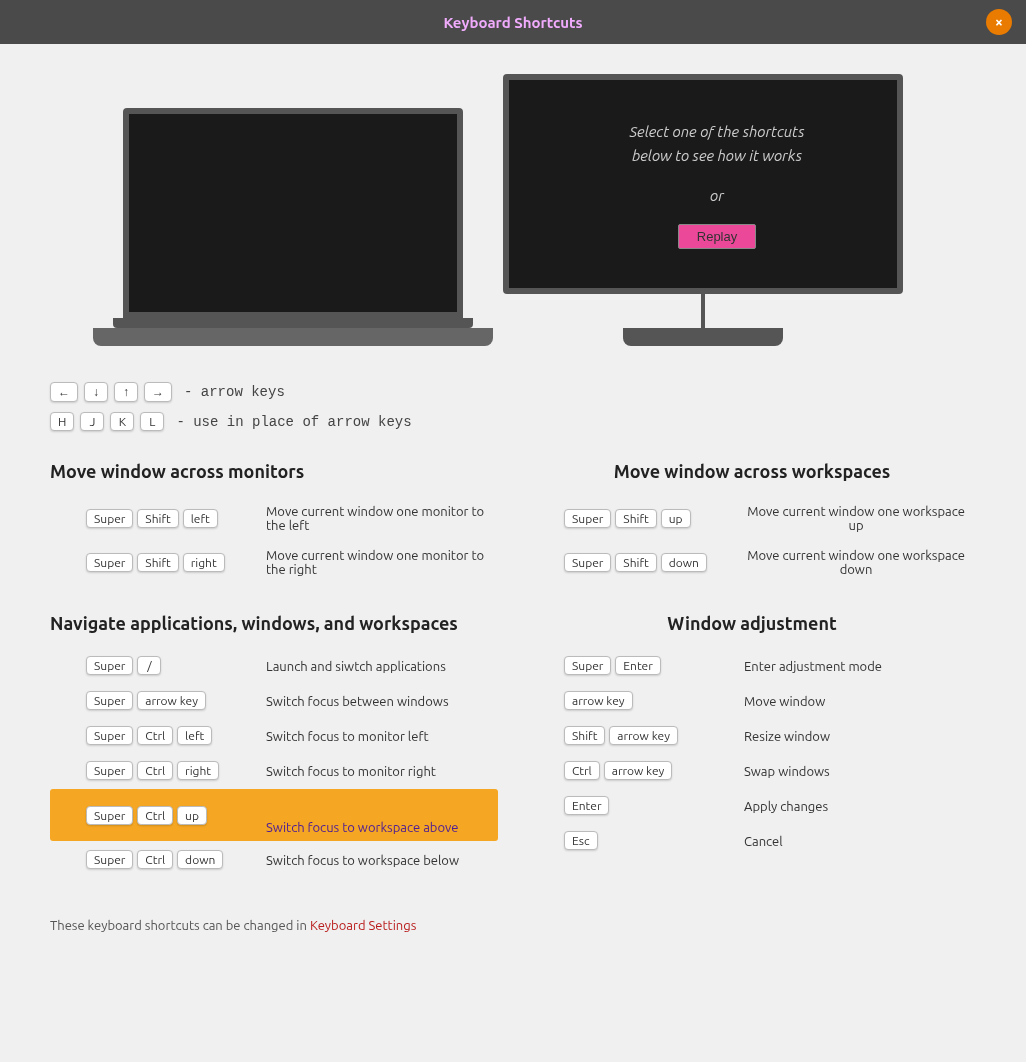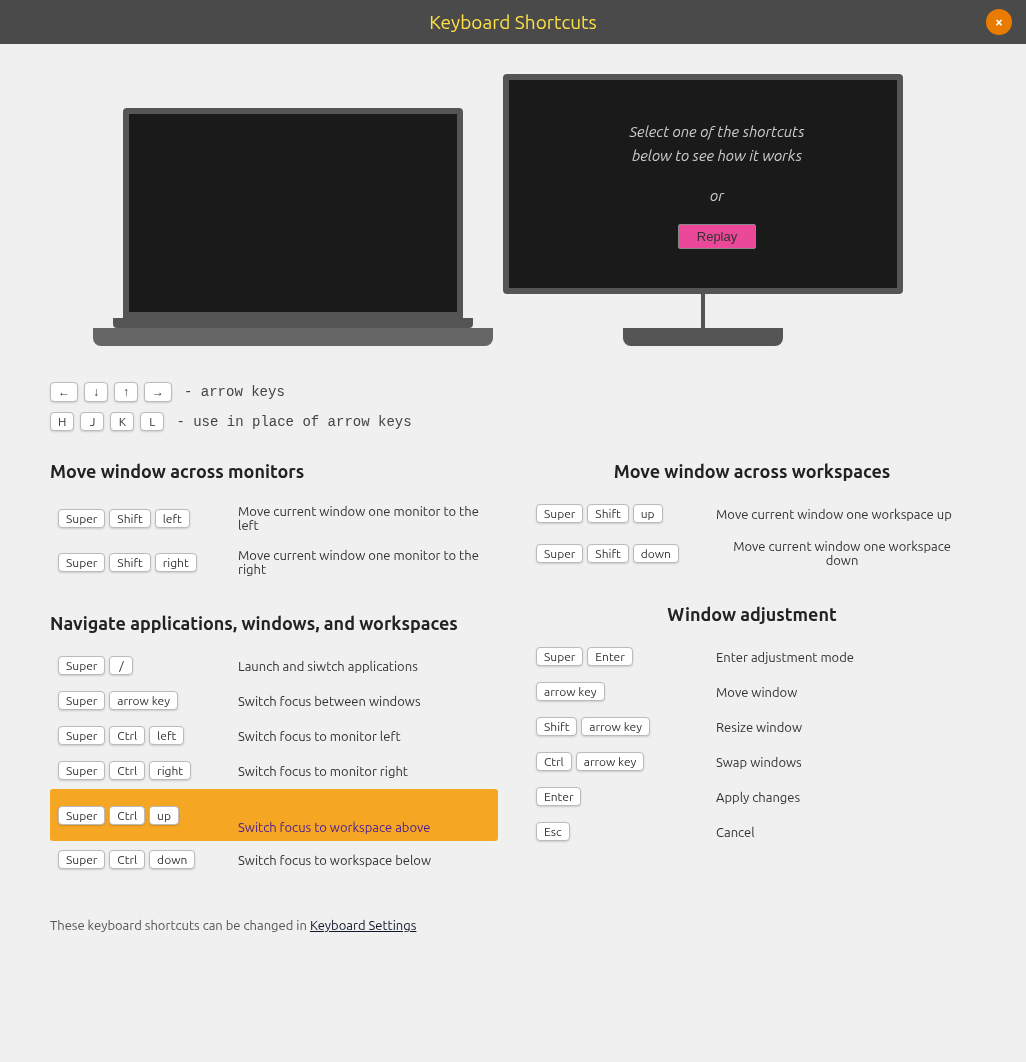--- a/index.html
+++ b/index.html
@@ -15,23 +15,23 @@
     
     .titlebar {
       background: #4a4a4a;
       height: 44px;
       display: flex;
       align-items: center;
       justify-content: center;
       position: relative;
     }
     .titlebar-title {
-      color: #fde047;
-      font-size: 19px;
-      font-weight: 400;
+      color: #f0abfc;
+      font-size: 15px;
+      font-weight: 700;
     }
     .close-btn {
       position: absolute;
       right: 14px;
       top: 50%;
       transform: translateY(-50%);
       width: 26px;
       height: 26px;
       background: #e87b00;
       border-radius: 50%;
@@ -198,20 +198,21 @@
       border-radius: 3px;
     }
     .shortcut-row.highlighted {
       background: #f5a623;
     }
     .shortcut-keys {
       display: flex;
       align-items: center;
       gap: 4px;
       min-width: 180px;
+      margin-left: 28px;
     }
     .shortcut-desc {
       color: #333;
       font-size: 13px;
     }
     .shortcut-row.highlighted .shortcut-desc {
       color: #4c1d95;
       font-weight: 400;
       margin-top: 24px;
     }
@@ -219,22 +220,21 @@
     .section-separator {
       height: 28px;
     }
 
     .footer-note {
       margin-top: 40px;
       font-size: 13px;
       color: #555;
     }
     .footer-note a {
-      color: #0f172a;
-      text-decoration: underline;
+      color: #b91c1c;
       cursor: pointer;
     }
   </style>
 </head>
 <body>
 
 <div class="titlebar">
   <span class="titlebar-title">Keyboard Shortcuts</span>
   <div class="close-btn">×</div>
 </div>

